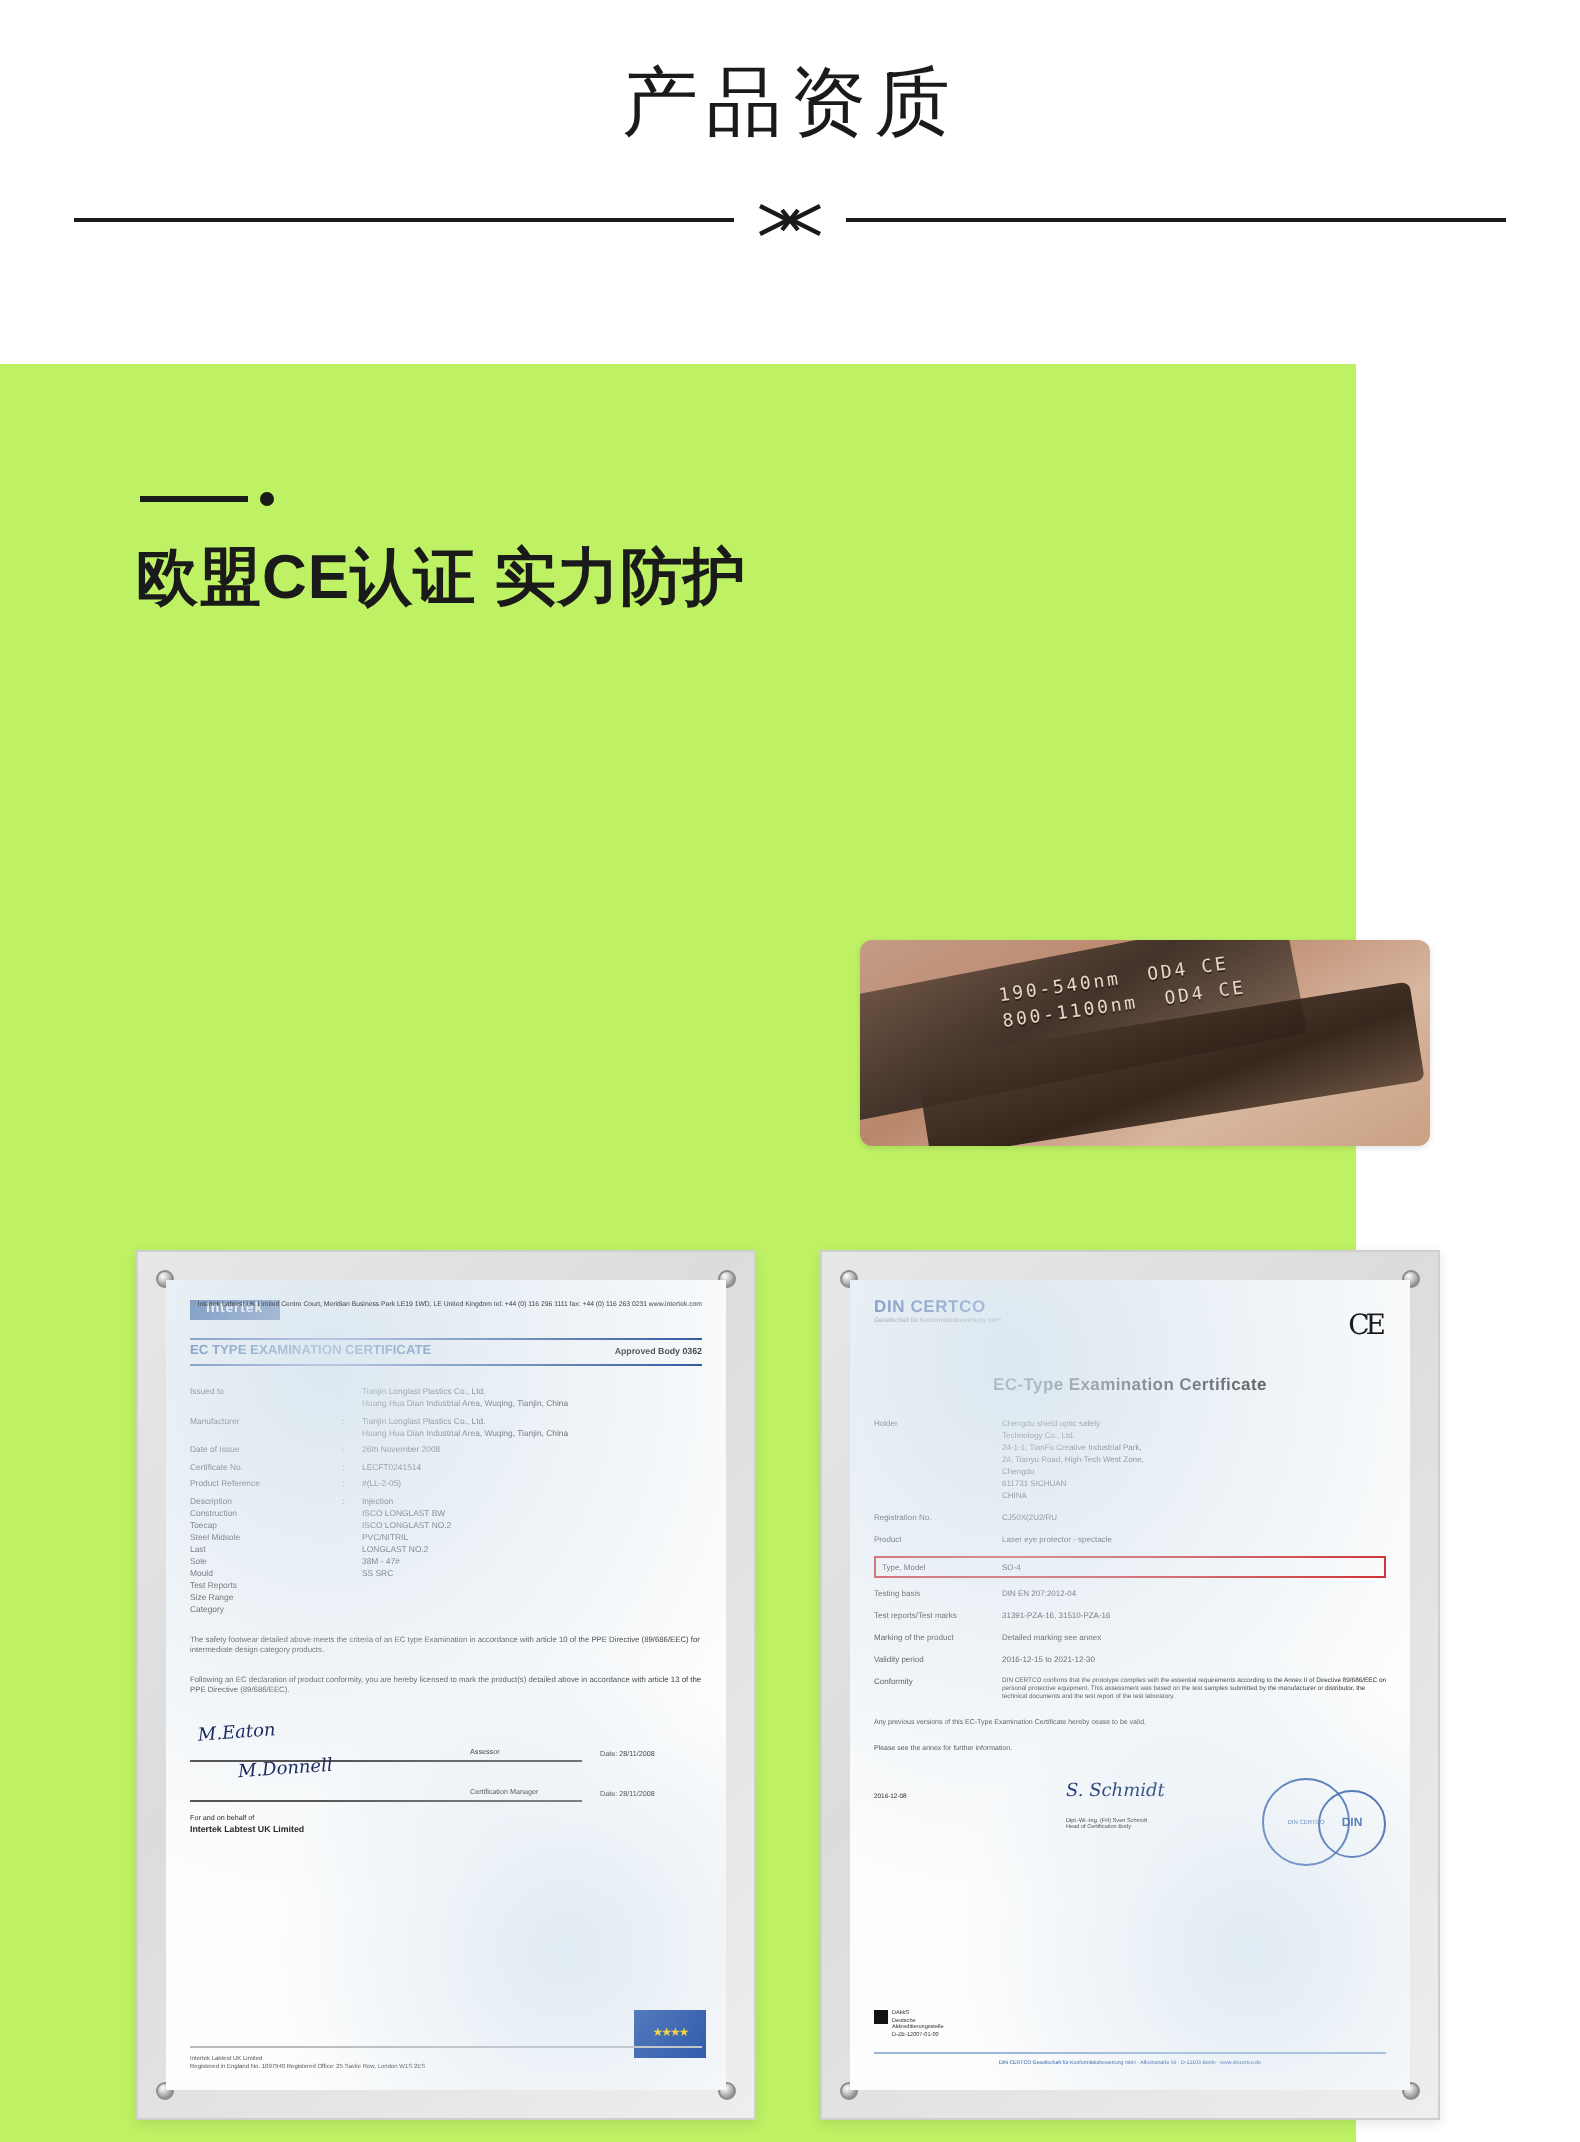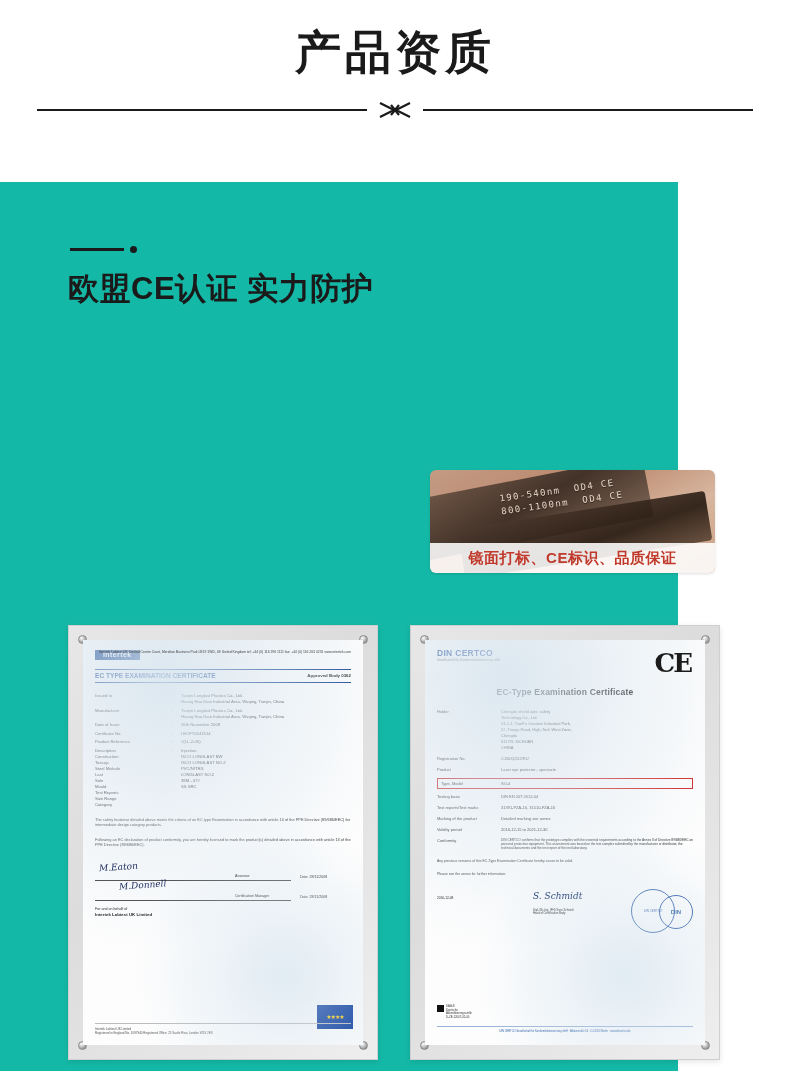--- a/index.html
+++ b/index.html
@@ -20,22 +20,22 @@
   
   .header {
     position: relative;
     width: 790px;
     height: 182px;
     background: #ffffff;
     padding-top: 26px;
     text-align: center;
   }
   .header-title {
-    font-size: 46px;
-    font-weight: bold;
+    font-size: 38px;
+    font-weight: normal;
     color: #1a1a1a;
     letter-spacing: 4px;
     line-height: 52px;
   }
   .header-sub {
     margin-top: 16px;
     font-size: 13px;
     color: #7c7c7c;
     letter-spacing: 2.4px;
   }
@@ -65,21 +65,21 @@
     align-items: center;
     justify-content: center;
   }
   .header-rule .mark svg { display: block; }
 
   
   .body-area {
     position: relative;
     width: 678px;
     height: 889px;
-    background: #14b8a6;
+    background: #bef264;
     padding: 16px;
   }
 
   
   .intro {
     position: relative;
     padding: 48px 0 0 0;
   }
   .dash-dot {
     position: absolute;
@@ -321,25 +321,24 @@
     font-weight: bold;
     color: #123f8f;
     letter-spacing: .3px;
   }
   .din-sub { font-size: 3.2px; color: #555; margin-top: 1px; }
   .ce-mark {
     position: absolute;
     right: 14px;
     top: 12px;
     font-family: "DejaVu Serif", serif;
-    font-size: 26px;
+    font-size: 14px;
     color: #1b1b1b;
     letter-spacing: -2px;
     line-height: 22px;
-    font-weight: bold;
   }
   .din-title {
     margin-top: 26px;
     text-align: center;
     font-size: 8.5px;
     font-weight: bold;
     color: #111;
     letter-spacing: .2px;
   }
   .din-table { margin-top: 14px; }
@@ -441,21 +440,20 @@
       <div class="dash"></div>
       <div class="dot"></div>
     </div>
     <div class="intro-title">欧盟CE认证 实力防护</div>
 
     <div class="photo-card">
       <div class="lens"></div>
       <div class="lens2"></div>
       <div class="engrave">190-540nm  OD4 CE
 800-1100nm  OD4 CE</div>
-      <div class="photo-caption">镜面打标、CE标识、品质保证</div>
     </div>
 
     <div class="certs">
 
       <div class="cert-frame left">
         <div class="screw tl"></div>
         <div class="screw tr"></div>
         <div class="screw bl"></div>
         <div class="screw br"></div>
         <div class="cert-paper">

